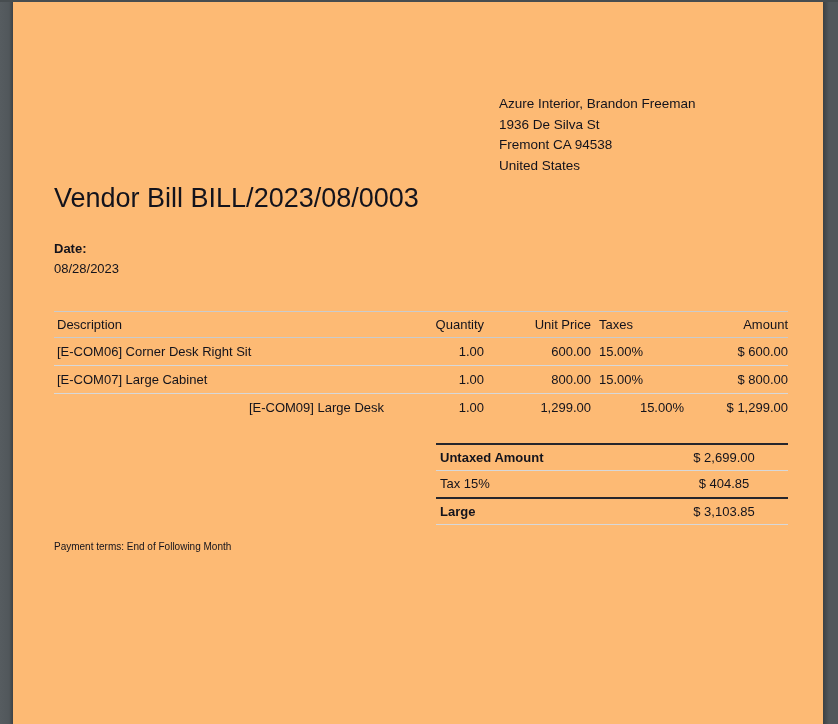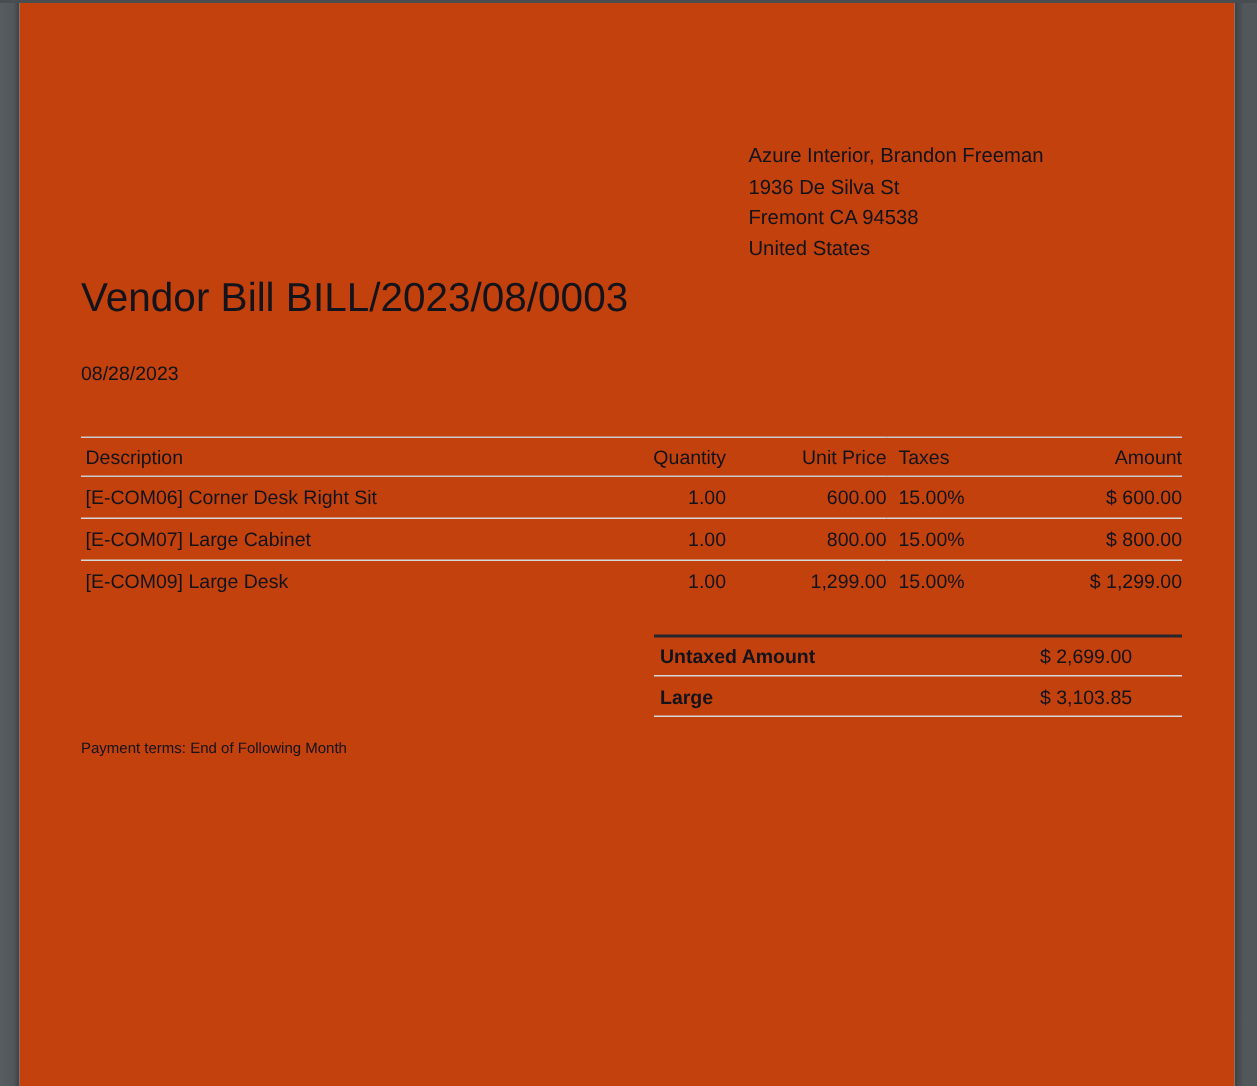--- a/index.html
+++ b/index.html
@@ -21,21 +21,21 @@
     z-index: 2;
   }
   .frame-right {
     position: absolute; top: 0; right: 0; bottom: 0; width: 15px;
     background: linear-gradient(to left, #51575b 0%, #51575b 60%, #3c4144 100%);
     z-index: 2;
   }
   
   .page {
     position: absolute; top: 2px; left: 13px; right: 15px; bottom: 0;
-    background: #c2410c;
+    background: #fdba74;
     padding: 0 35px 0 41px;
     z-index: 1;
     font-size: 13px;
   }
   .address-block {
     margin-left: 445px;
     padding-top: 92px;
     line-height: 20.5px;
     font-size: 13.5px;
   }
@@ -66,21 +66,21 @@
     font-weight: normal;
     vertical-align: middle;
     padding: 0;
   }
   table.lines tbody td {
     height: 28px;
     vertical-align: middle;
     border-bottom: 1px solid #d6d8da;
     padding: 0;
   }
-  table.lines tbody tr:last-child td { border-bottom: none; }
+  table.lines tbody tr:last-child td { border-bottom: none; text-align: right; }
   .col-desc  { text-align: left;  padding-left: 3px !important; }
   .col-qty   { text-align: right; }
   .col-price { text-align: right; }
   .col-tax   { text-align: left;  padding-left: 8px !important; }
   .col-amt   { text-align: right; }
   table.totals {
     width: 352px;
     margin-left: 382px;
     margin-top: 21px;
     border-collapse: collapse;
@@ -114,20 +114,21 @@
     <div>Azure Interior, Brandon Freeman</div>
     <div>1936 De Silva St</div>
     <div>Fremont CA 94538</div>
     <div>United States</div>
   </div>
 
   <div class="doc-title">Vendor Bill BILL/2023/08/0003</div>
 
   <div class="info-row">
     <div class="info-block">
+      <div class="bold">Date:</div>
       <div>08/28/2023</div>
     </div>
   </div>
 
   <table class="lines">
     <colgroup>
       <col style="width:auto">
       <col style="width:100px">
       <col style="width:107px">
       <col style="width:93px">
@@ -166,20 +167,24 @@
       </tr>
     </tbody>
   </table>
 
   <table class="totals">
     <tbody>
       <tr class="sep-light">
         <td class="t-label bold">Untaxed Amount</td>
         <td class="t-value">$ 2,699.00</td>
       </tr>
+      <tr class="sep-dark">
+        <td class="t-label">Tax 15%</td>
+        <td class="t-value">$ 404.85</td>
+      </tr>
       <tr class="sep-light">
         <td class="t-label bold">Large</td>
         <td class="t-value">$ 3,103.85</td>
       </tr>
     </tbody>
   </table>
 
   <div class="payment-terms">Payment terms: End of Following Month</div>
 
 </div>

